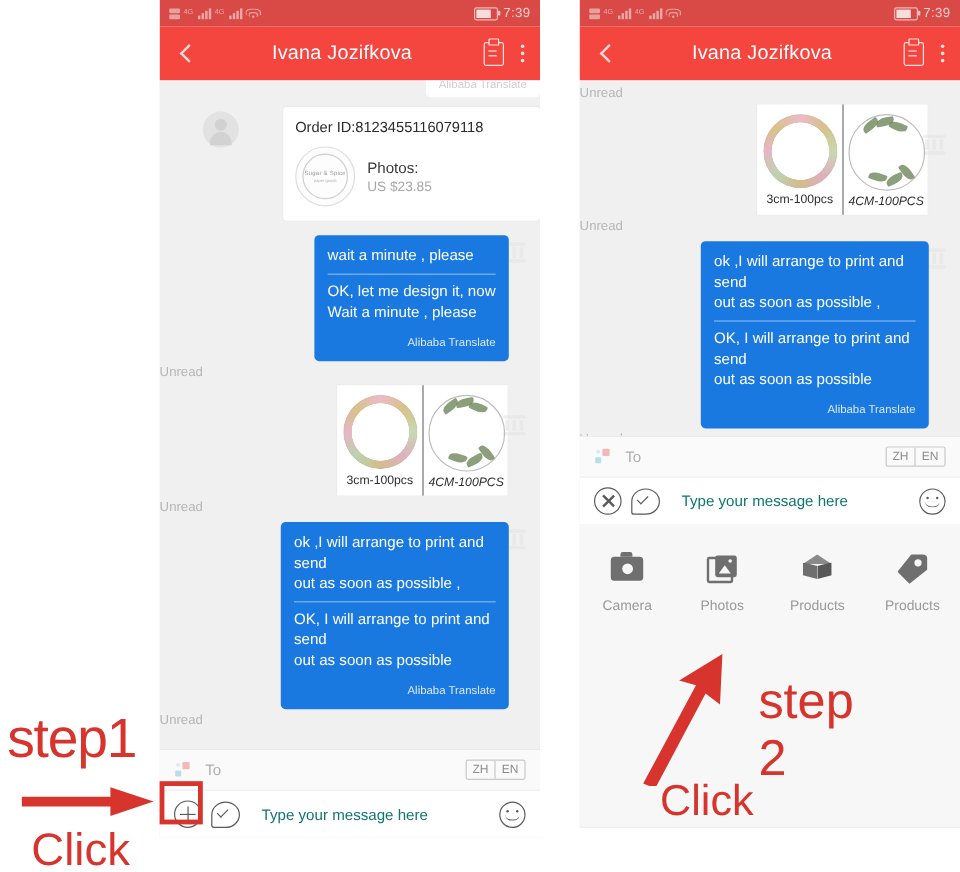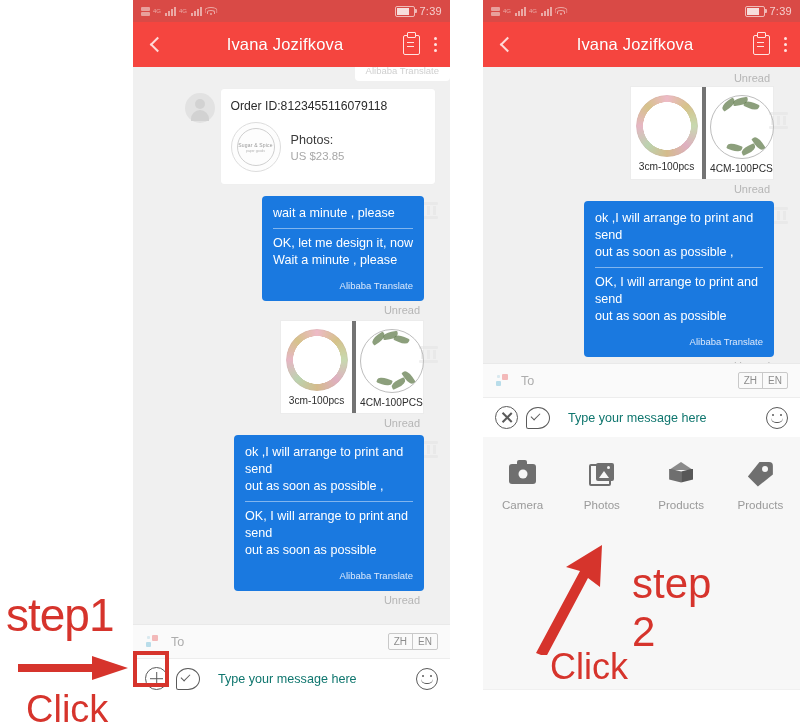--- a/index.html
+++ b/index.html
@@ -59,21 +59,21 @@
     border:1.6px solid #ffe3e1;border-radius:1px;background:#f5453f;}
   .ico-clip::after{content:"";position:absolute;left:3px;top:6px;width:7px;height:1.4px;
     background:#ffe3e1;box-shadow:0 4px 0 #ffe3e1;}
   .ico-dots{width:4px;height:18px;display:flex;flex-direction:column;justify-content:center;gap:3px;}
   .ico-dots i{width:3.2px;height:3.2px;border-radius:50%;background:#ffe3e1;display:block;}
 
   
   .chat{position:relative;background:#f0f0f0;overflow:hidden;}
   .row{display:flex;padding:0 0;box-sizing:border-box;}
   .row.out{justify-content:flex-end;}
-  .row.in{justify-content:center;margin-left:36px;}
+  .row.in{justify-content:space-between;margin-left:36px;}
 
   .avatar{
     width:30px;height:30px;border-radius:50%;background:#e2e2e2;
     margin-right:6px;flex:0 0 auto;position:relative;margin-top:4px;
   }
   .avatar::before{content:"";position:absolute;left:50%;top:6px;transform:translateX(-50%);
     width:10px;height:10px;border-radius:50%;background:#d2d2d2;}
   .avatar::after{content:"";position:absolute;left:50%;top:17px;transform:translateX(-50%);
     width:18px;height:11px;border-radius:9px 9px 0 0;background:#d2d2d2;}
 
@@ -100,21 +100,21 @@
   .thumb .tx{position:absolute;left:0;right:0;top:19px;text-align:center;font-size:5px;color:#9a9a9a;letter-spacing:.2px;}
   .thumb .tx2{position:absolute;left:0;right:0;top:26px;text-align:center;font-size:3.4px;color:#b4b4b4;}
   .card .status{font-size:12.6px;color:#3a3a3a;}
   .card .price{font-size:11.4px;color:#a8a8a8;margin-top:3px;}
 
   .imgcard{
     background:#fff;width:144px;box-sizing:border-box;display:flex;
     border:1px solid #ececec;
   }
   .imgcard .half{width:50%;box-sizing:border-box;padding:8px 4px 5px;text-align:center;}
-  .imgcard .half + .half{border-left:4px solid #737373;}
+  .imgcard .half + .half{border-left:1px solid #737373;font-style:italic;}
   .plate{width:62px;height:62px;border-radius:50%;margin:0 auto 4px;position:relative;}
   .plate.floral{
     background:
       radial-gradient(circle at 50% 50%, #fff 0 54%, rgba(0,0,0,0) 55%),
       conic-gradient(from 0deg,#e9a7b8,#cbb26a,#b8cf9a,#d79ab0,#c9a96c,#a9c79a,#e0a2b4,#cbb26a,#e9a7b8);
     -webkit-mask:radial-gradient(circle,transparent 0 52%,#000 54% 100%);
             mask:radial-gradient(circle,transparent 0 52%,#000 54% 100%);
     opacity:.78;
   }
   .plate.floral::after{
@@ -128,21 +128,21 @@
   }
   .plate.leaf i:nth-child(1){left:10px;top:5px;transform:rotate(-35deg);}
   .plate.leaf i:nth-child(2){left:22px;top:2px;transform:rotate(-10deg);}
   .plate.leaf i:nth-child(3){left:33px;top:6px;transform:rotate(25deg);}
   .plate.leaf i:nth-child(4){left:16px;top:48px;transform:rotate(20deg);}
   .plate.leaf i:nth-child(5){left:30px;top:50px;transform:rotate(-25deg);}
   .plate.leaf i:nth-child(6){left:40px;top:44px;transform:rotate(55deg);}
   .imgcard .cap{font-size:10.2px;color:#2e2e2e;white-space:nowrap;}
 
   .unread{
-    text-align:right;color:#b6b6b6;font-size:11px;padding:3px 12px 0 0;
+    text-align:left;color:#b6b6b6;font-size:11px;padding:3px 12px 0 0;
   }
   .cartmark{
     position:absolute;right:12px;width:19px;height:17px;opacity:.55;
   }
   .cartmark i{position:absolute;background:#e4e4e4;}
   .cartmark .top{left:0;top:0;width:19px;height:3px;border-radius:1px;}
   .cartmark .b1{left:2px;top:4px;width:3px;height:9px;}
   .cartmark .b2{left:8px;top:4px;width:3px;height:9px;}
   .cartmark .b3{left:14px;top:4px;width:3px;height:9px;}
   .cartmark .bot{left:0;top:14px;width:19px;height:3px;border-radius:1px;}

